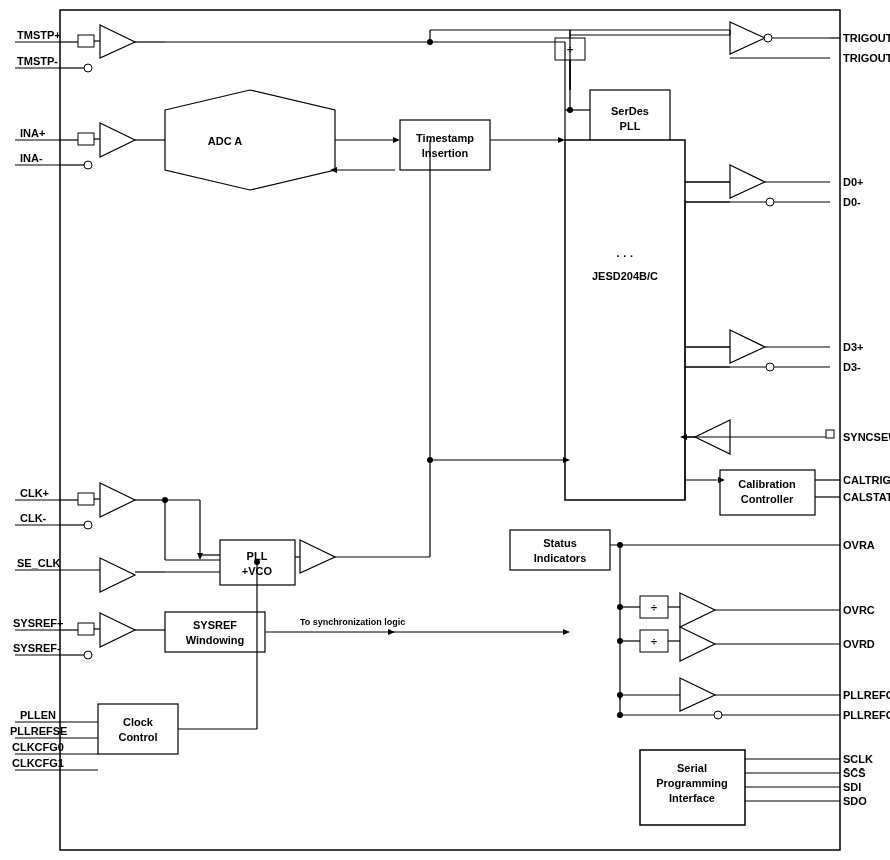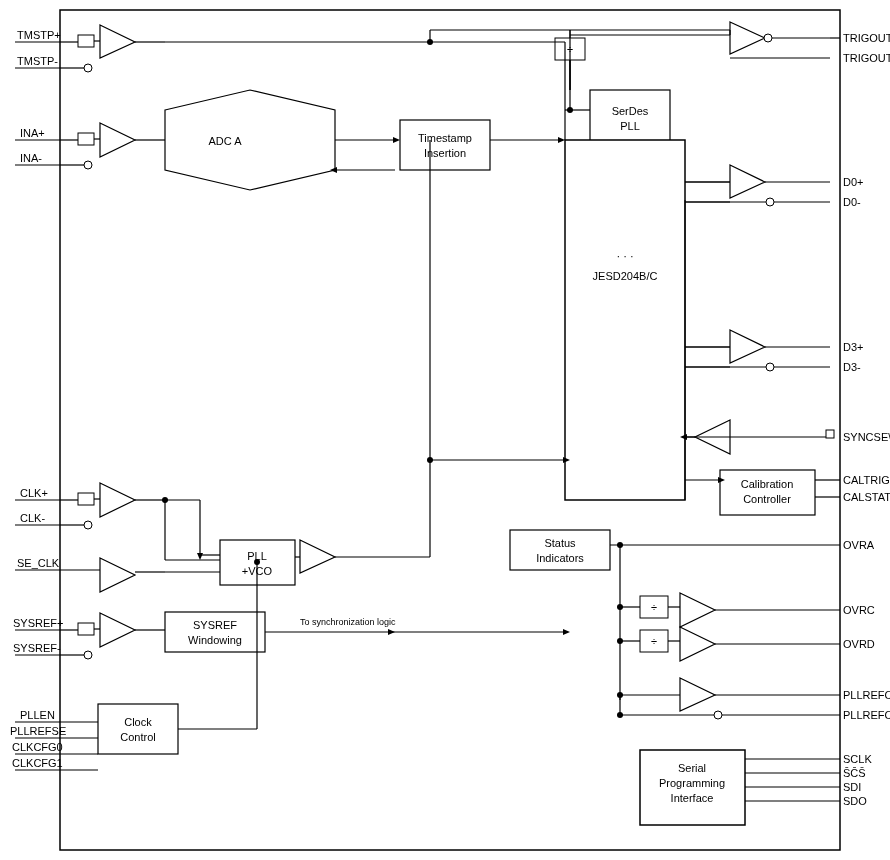--- a/index.html
+++ b/index.html
@@ -9,20 +9,21 @@
       font-size: 11px;
       width: 890px;
       height: 860px;
       overflow: hidden;
     }
     .diagram-container {
       position: relative;
       width: 760px;
       height: 860px;
       background: #fff;
+      font-weight: bold;
     }
     svg.main-diagram {
       position: absolute;
       top: 0; left: 0;
       width: 890px;
       height: 860px;
     }
     
     .label { font-family: Arial, sans-serif; font-size: 11px; fill: #000; }
     .label-xs { font-family: Arial, sans-serif; font-size: 9px; fill: #000; }

